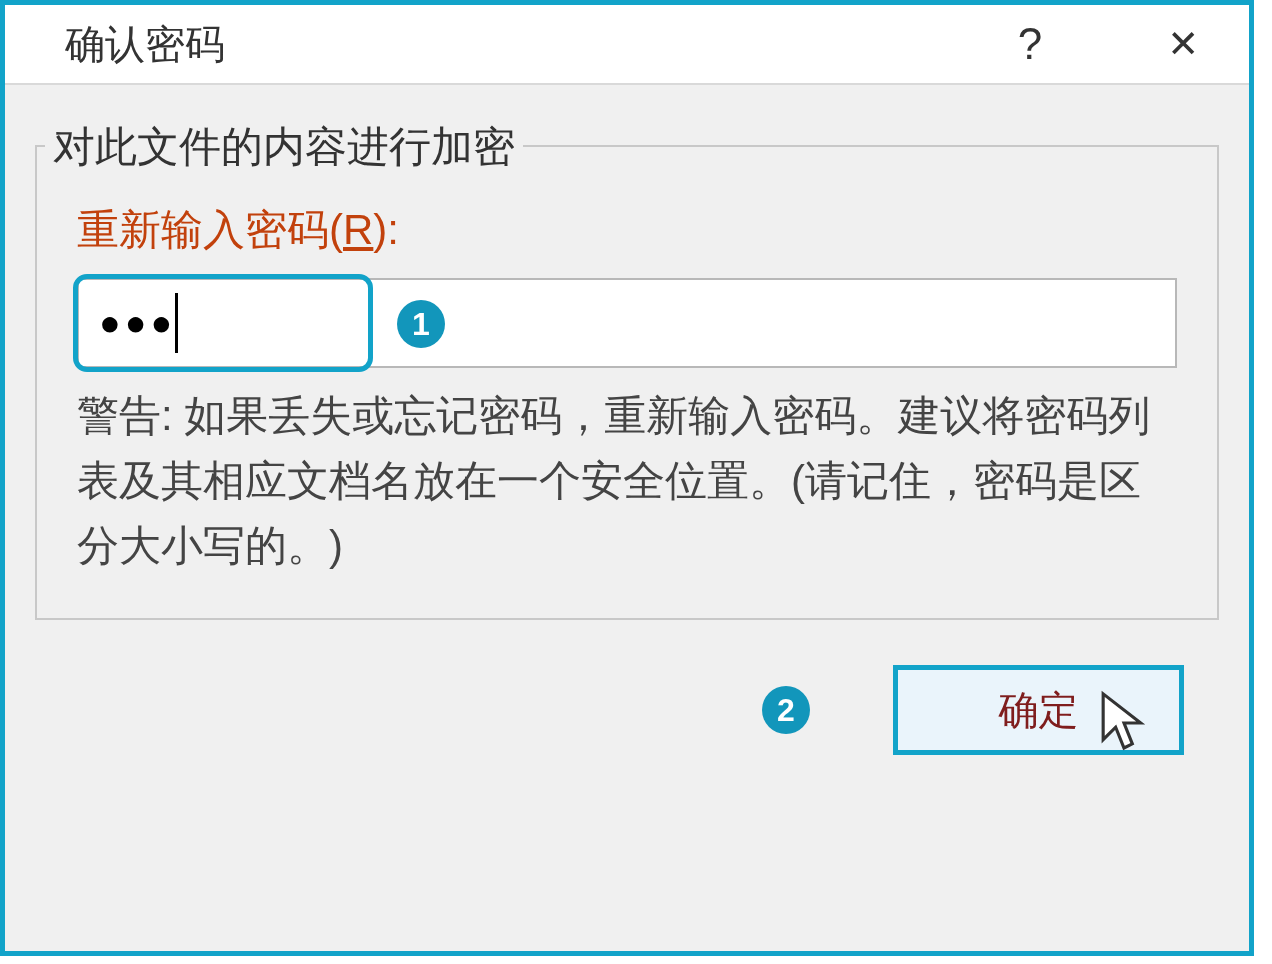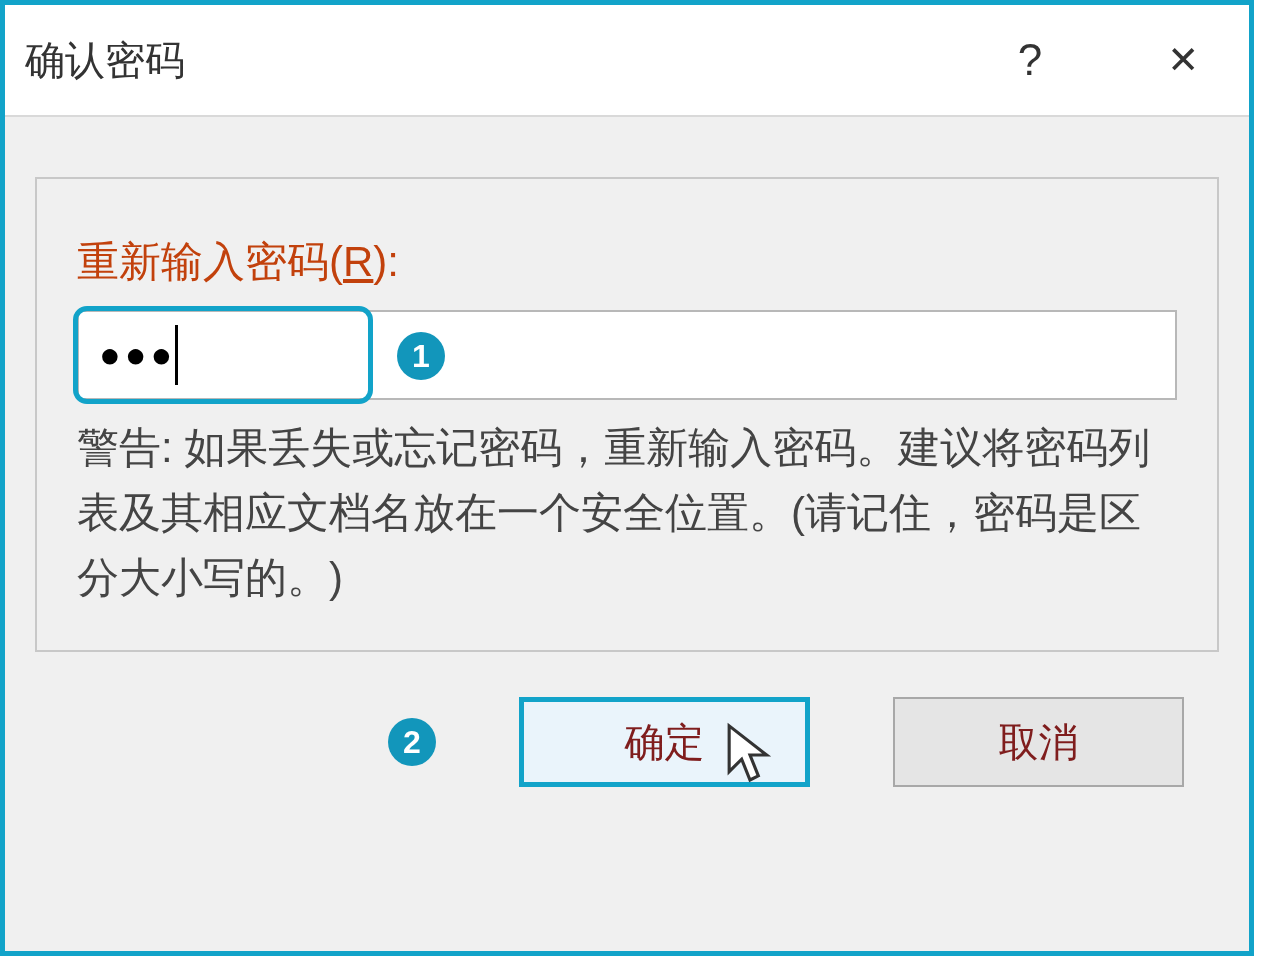--- a/index.html
+++ b/index.html
@@ -21,24 +21,24 @@
       top: 0;
       left: 0;
       width: 1254px;
       height: 956px;
       border: 5px solid #12a3c9;
       background: #f0f0f0;
     }
     
     .titlebar {
       background: #ffffff;
-      height: 112px;
-      display: flex;
-      align-items: center;
-      padding: 0 25px 0 20px;
+      height: 80px;
+      display: flex;
+      align-items: center;
+      padding: 0 25px 0 60px;
       border-bottom: 2px solid #d9d9d9;
     }
     
     .title-text {
       font-size: 40px;
       color: #333;
       flex: 1;
     }
     
     .titlebar-controls {
@@ -206,20 +206,21 @@
   <div class="titlebar">
     <div class="title-text">确认密码</div>
     <div class="titlebar-controls">
       <div class="help-icon">?</div>
       <div class="close-icon">✕</div>
     </div>
   </div>
 
   <div class="content">
     <div class="groupbox">
+      <div class="groupbox-title">对此文件的内容进行加密</div>
 
       <div class="field-label">
         <span>重新输入密码(</span><span class="underline">R</span><span>):</span>
       </div>
 
       <div class="input-row">
         <input type="text" class="password-input" readonly="" value="●●●" style="">
         <div class="input-cursor"></div>
         <div class="input-highlight"></div>
         <div class="badge badge-1">1</div>
@@ -229,16 +230,15 @@
     </div>
 
     <div class="button-row">
       <div class="badge badge-2">2</div>
       <button class="btn btn-ok">
         <span>确定</span>
         <svg class="cursor-svg cursor-ok" width="50" height="70" viewBox="0 0 24 32">
           <path d="M 2 2 L 2 24 L 8 18 L 12 28 L 16 26 L 12 16 L 20 16 Z" fill="#ffffff" stroke="#333" stroke-width="1.5"></path>
         </svg>
       </button>
-      <button class="btn">取消</button>
     </div>
   </div>
 </div>
 
 </body></html>

